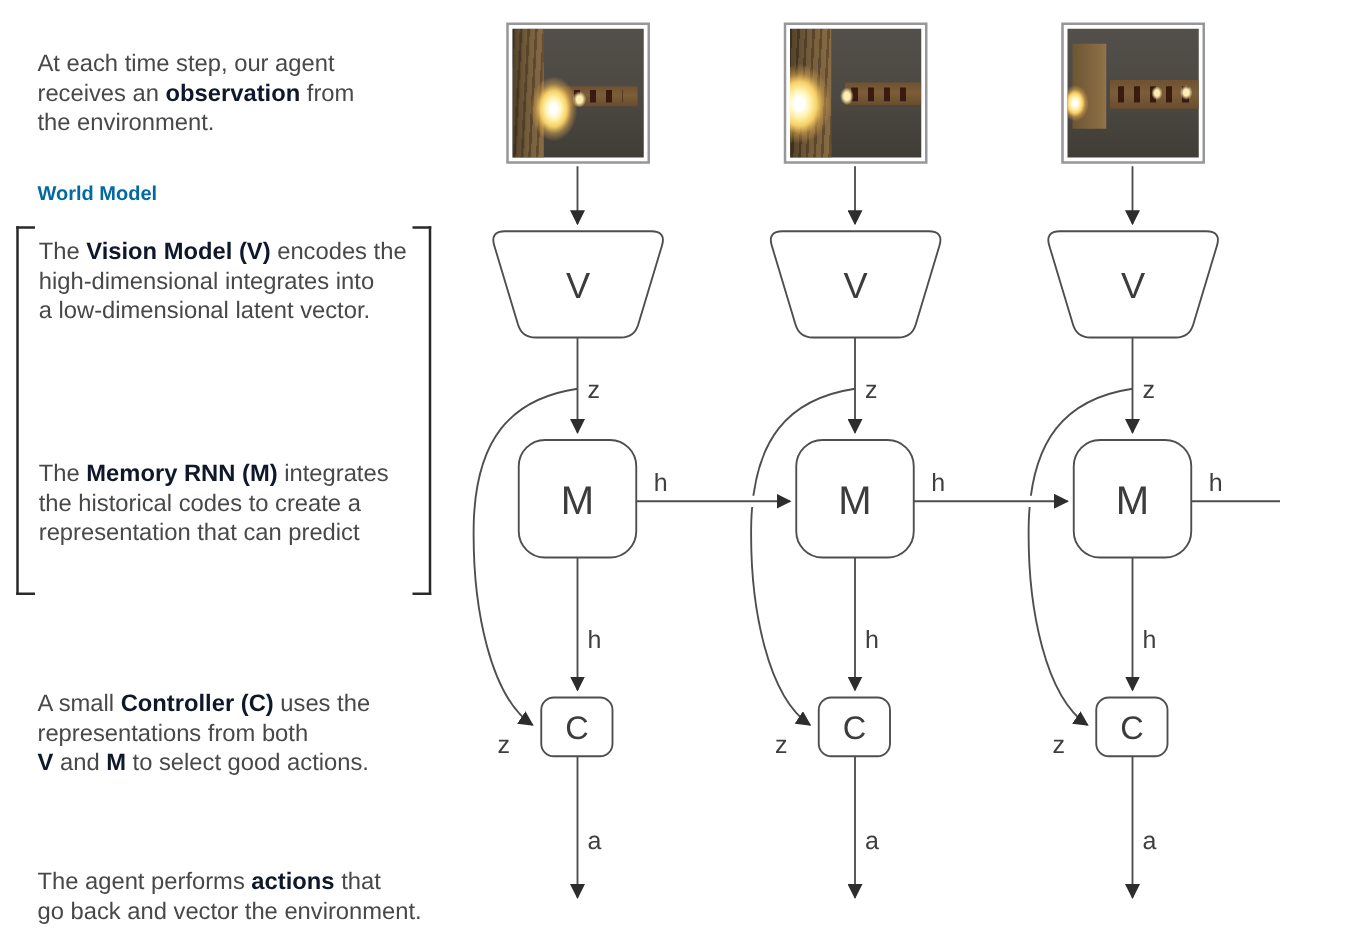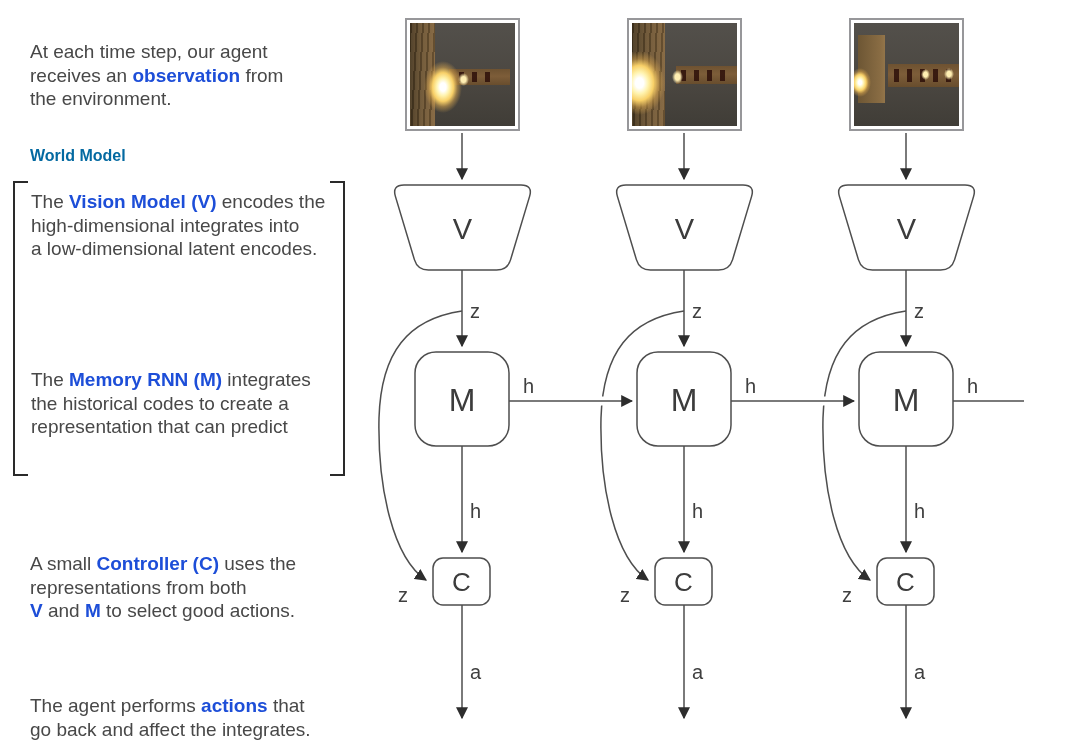--- a/index.html
+++ b/index.html
@@ -1,21 +1,21 @@
 <!DOCTYPE html>
 <html><head>
 <meta charset="utf-8">
 <style>
   html,body{margin:0;padding:0;background:#ffffff;}
   .page{position:relative;width:1024px;height:744px;background:#ffffff;overflow:hidden;
         font-family:"Liberation Sans",sans-serif;}
 
   
   .ann{position:absolute;font-size:19px;line-height:23.5px;color:#484848;white-space:nowrap;}
-  .ann b{color:#1d4ed8;font-weight:700;}
+  .ann b{color:#0f172a;font-weight:700;}
   .heading{position:absolute;font-size:16px;font-weight:600;color:#0369a1;white-space:nowrap;}
   .bracket{position:absolute;top:181px;height:295px;width:15px;box-sizing:border-box;}
   .bracket.left{left:13px;border-left:2.5px solid #2a2a2a;border-top:2.5px solid #2a2a2a;border-bottom:2.5px solid #2a2a2a;}
   .bracket.right{left:330px;border-right:2.5px solid #2a2a2a;border-top:2.5px solid #2a2a2a;border-bottom:2.5px solid #2a2a2a;}
 
   
   .obs-frame{position:absolute;top:18px;width:115px;height:113px;box-sizing:border-box;
              background:#fff;border:2px solid #97979a;padding:3px;}
   .obs{position:relative;width:100%;height:100%;overflow:hidden;
        background:linear-gradient(180deg,#53504b 0%,#4b4741 55%,#403d37 100%);}
@@ -71,38 +71,38 @@
   </div>
 
   <div class="heading" style="left:30px;top:147px">World Model</div>
 
   <div class="bracket left"></div>
   <div class="bracket right"></div>
 
   <div class="ann" style="left:31px;top:190px">
     <div><span>The </span><b>Vision Model (V)</b><span> encodes the</span></div>
     <div><span>high-dimensional integrates into</span></div>
-    <div><span>a low-dimensional latent encodes.</span></div>
+    <div><span>a low-dimensional latent vector.</span></div>
   </div>
 
   <div class="ann" style="left:31px;top:368px">
     <div><span>The </span><b>Memory RNN (M)</b><span> integrates</span></div>
     <div><span>the historical codes to create a</span></div>
     <div><span>representation that can predict</span></div>
   </div>
 
   <div class="ann" style="left:30px;top:552px">
     <div><span>A small </span><b>Controller (C)</b><span> uses the</span></div>
     <div><span>representations from both</span></div>
     <div><b>V</b><span> and </span><b>M</b><span> to select good actions.</span></div>
   </div>
 
   <div class="ann" style="left:30px;top:694px">
     <div><span>The agent performs </span><b>actions</b><span> that</span></div>
-    <div><span>go back and affect the integrates.</span></div>
+    <div><span>go back and vector the environment.</span></div>
   </div>
 
   <svg class="diagram" width="1080" height="744" viewBox="0 0 1080 744" xmlns="http://www.w3.org/2000/svg">
     <defs>
       <marker id="ah" viewBox="0 0 10 10" refX="9" refY="5" markerWidth="8" markerHeight="8" orient="auto">
         <path d="M 0 0 L 10 5 L 0 10 Z" fill="#2d2d2d"></path>
       </marker>
     </defs>
 
     <g>

